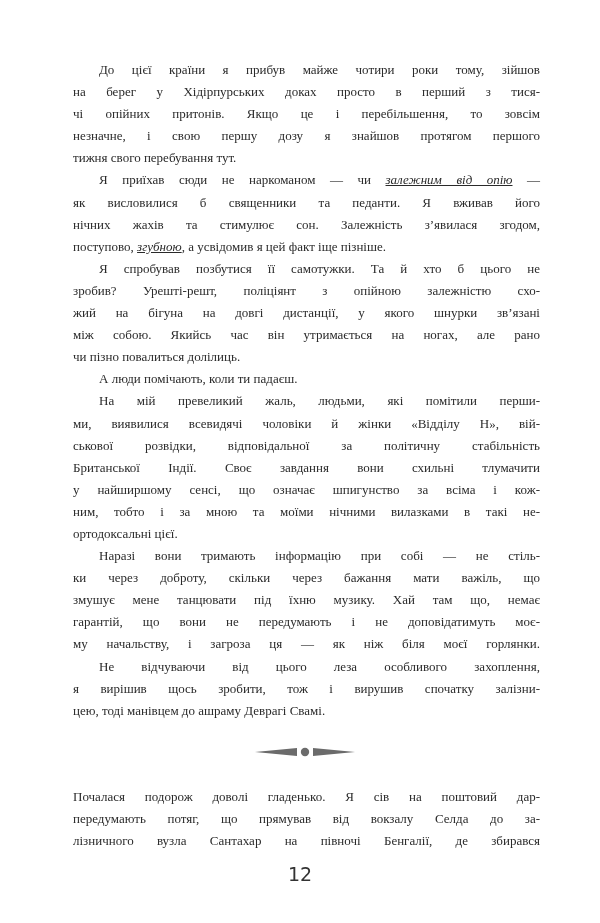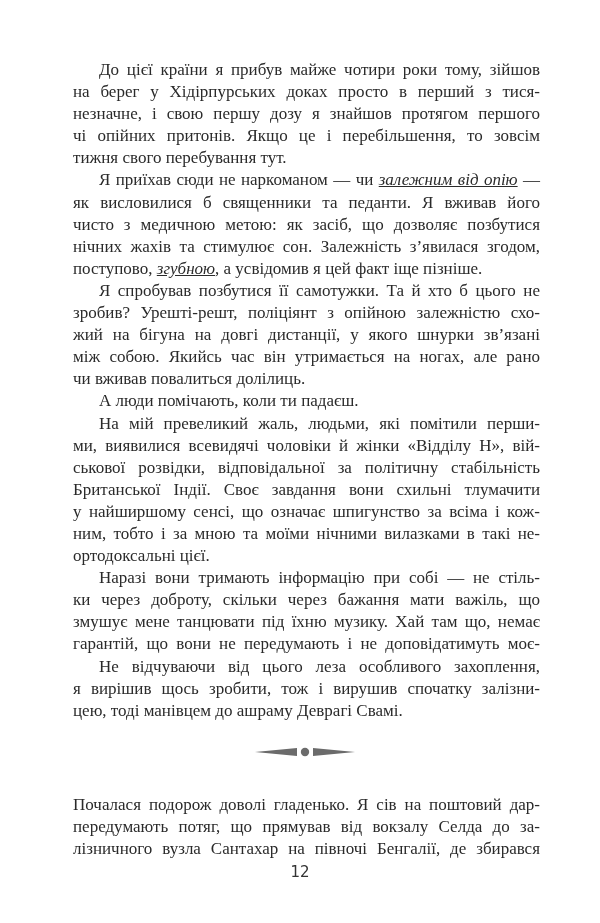--- a/index.html
+++ b/index.html
@@ -16,29 +16,28 @@
       color: #2a2a2a;
     }
     .page {
       position: absolute;
       left: 73px;
       top: 59px;
       width: 467px;
     }
     .para {
       margin: 0;
-      font-size: 17px;
+      font-size: 13px;
       line-height: 22.1px;
       text-align: justify;
       text-indent: 26px;
       hyphens: manual;
     }
     .para.noindent {
       text-indent: 0;
-      margin-top: 8px;
     }
     .line {
       display: block;
       text-align: justify;
       text-align-last: justify;
       white-space: nowrap;
     }
     .line.last {
       text-align-last: left;
     }
@@ -60,51 +59,50 @@
       top: 786px;
       width: 467px;
     }
     .page-number {
       position: absolute;
       left: 0;
       width: 600px;
       top: 863px;
       text-align: center;
       font-family: "DejaVu Sans", "Liberation Sans", sans-serif;
-      font-size: 15px;
+      font-size: 19px;
       color: #333;
     }
   </style>
 </head>
 <body>
 
 <div class="page">
 
   <p class="para">
     <span class="line indent">До цієї країни я прибув майже чотири роки тому, зійшов</span>
     <span class="line">на берег у Хідірпурських доках просто в перший з тися-</span>
+    <span class="line">чі опійних притонів. Якщо це і перебільшення, то зовсім</span>
     <span class="line">незначне, і свою першу дозу я знайшов протягом першого</span>
-    <span class="line">чі опійних притонів. Якщо це і перебільшення, то зовсім</span>
     <span class="line last">тижня свого перебування тут.</span>
   </p>
 
   <p class="para">
     <span class="line indent"><span>Я приїхав сюди не наркоманом — чи </span><em>залежним від опію</em><span> —</span></span>
     <span class="line">як висловилися б священники та педанти. Я вживав його</span>
-    <span class="line">чисто з медичною метою: як засіб, що дозволяє позбутися</span>
     <span class="line">нічних жахів та стимулює сон. Залежність з’явилася згодом,</span>
     <span class="line last"><span>поступово, </span><em>згубною</em><span>, а усвідомив я цей факт іще пізніше.</span></span>
   </p>
 
   <p class="para">
     <span class="line indent">Я спробував позбутися її самотужки. Та й хто б цього не</span>
     <span class="line">зробив? Урешті-решт, поліціянт з опійною залежністю схо-</span>
     <span class="line">жий на бігуна на довгі дистанції, у якого шнурки зв’язані</span>
     <span class="line">між собою. Якийсь час він утримається на ногах, але рано</span>
-    <span class="line last">чи вживав повалиться долілиць.</span>
+    <span class="line last">чи пізно повалиться долілиць.</span>
   </p>
 
   <p class="para">
     <span class="line indent last">А люди помічають, коли ти падаєш.</span>
   </p>
 
   <p class="para">
     <span class="line indent">На мій превеликий жаль, людьми, які помітили перши-</span>
     <span class="line">ми, виявилися всевидячі чоловіки й жінки «Відділу Н», вій-</span>
     <span class="line">ськової розвідки, відповідальної за політичну стабільність</span>
@@ -112,20 +110,21 @@
     <span class="line">у найширшому сенсі, що означає шпигунство за всіма і кож-</span>
     <span class="line">ним, тобто і за мною та моїми нічними вилазками в такі не-</span>
     <span class="line last">ортодоксальні цієї.</span>
   </p>
 
   <p class="para">
     <span class="line indent">Наразі вони тримають інформацію при собі — не стіль-</span>
     <span class="line">ки через доброту, скільки через бажання мати важіль, що</span>
     <span class="line">змушує мене танцювати під їхню музику. Хай там що, немає</span>
     <span class="line">гарантій, що вони не передумають і не доповідатимуть моє-</span>
+    <span class="line">му начальству, і загроза ця — як ніж біля моєї горлянки.</span>
   </p>
 
   <p class="para">
     <span class="line indent">Не відчуваючи від цього леза особливого захоплення,</span>
     <span class="line">я вирішив щось зробити, тож і вирушив спочатку залізни-</span>
     <span class="line last">цею, тоді манівцем до ашраму Деврагі Свамі.</span>
   </p>
 </div>
 
 <div class="ornament">

